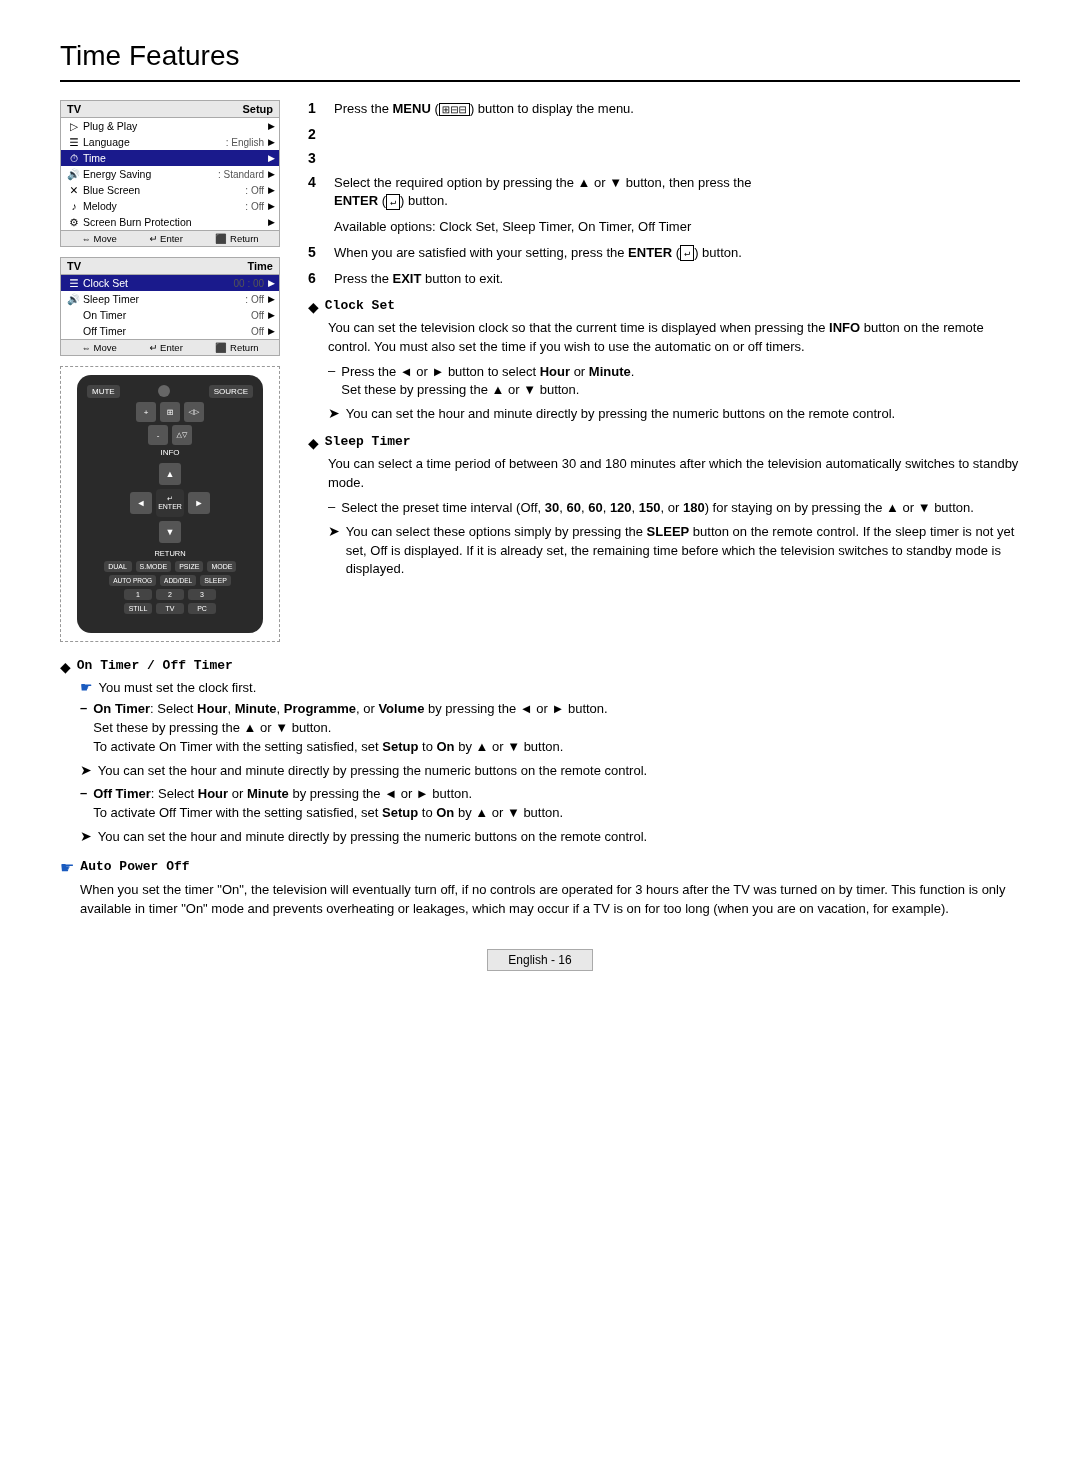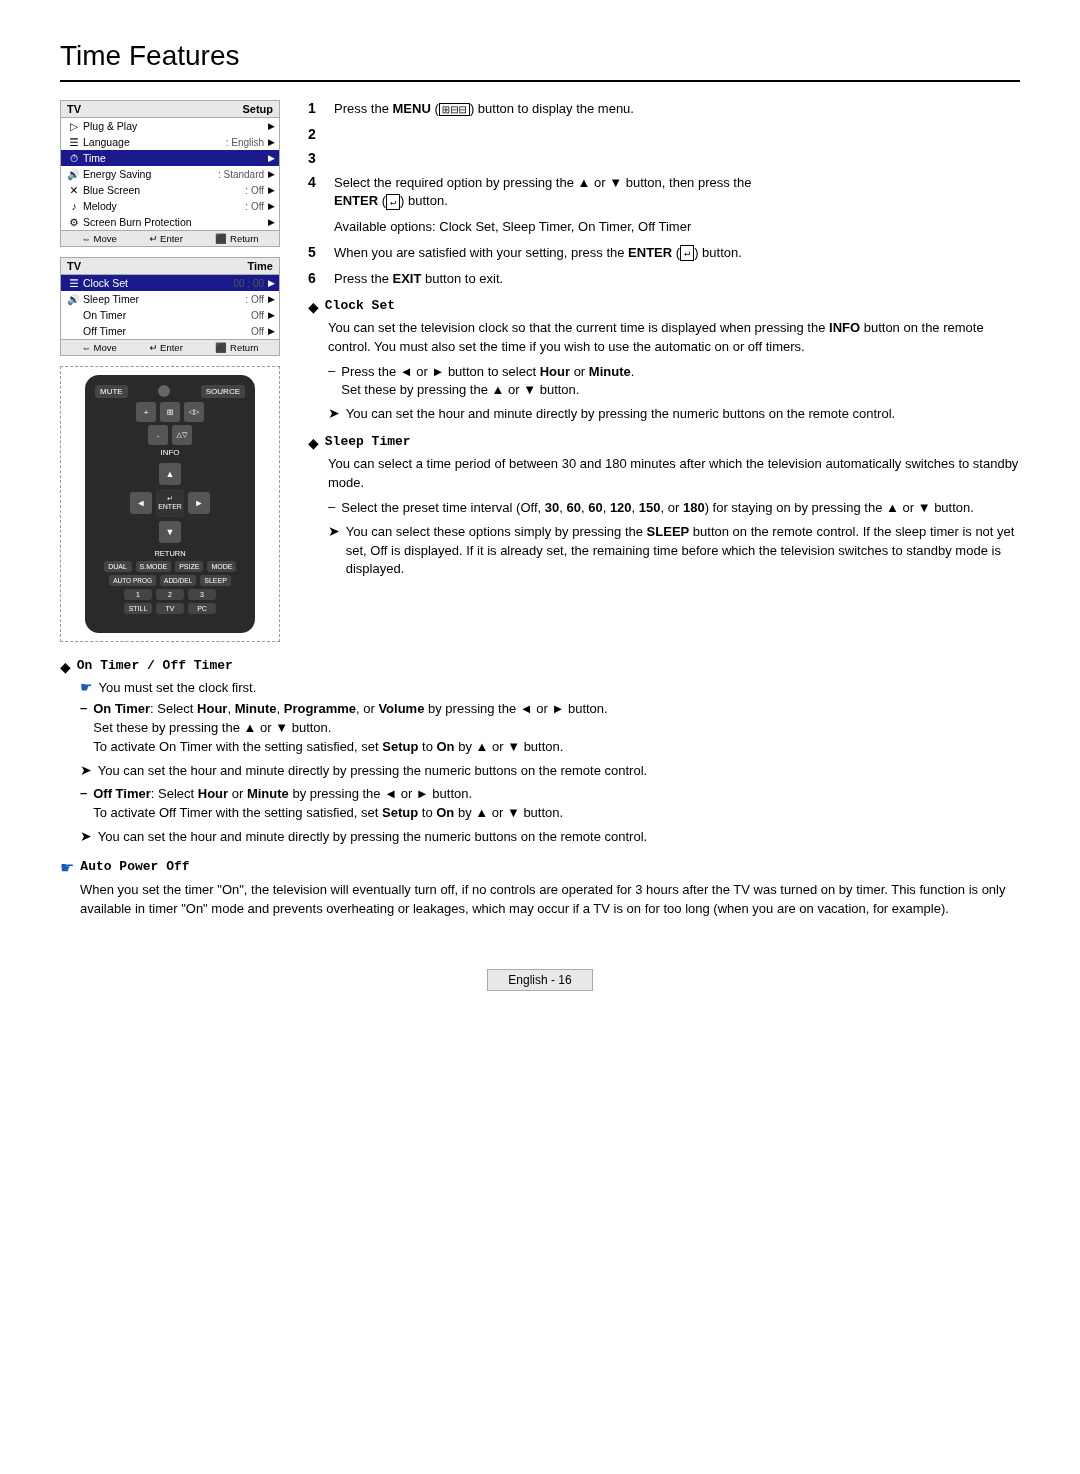--- a/index.html
+++ b/index.html
@@ -92,21 +92,21 @@
     }
     
     .remote-box {
       border: 1px dashed #999;
       padding: 8px;
       margin-top: 10px;
       display: flex;
       justify-content: center;
     }
     .remote {
-      width: 170px;
+      width: 186px;
       background: #2a2a2a;
       border-radius: 14px;
       padding: 10px 10px 16px;
       color: #fff;
       font-size: 8px;
       position: relative;
     }
     .remote-top-row {
       display: flex;
       justify-content: space-between;
@@ -253,21 +253,20 @@
       text-align: center;
       margin-top: 30px;
       font-size: 12px;
     }
     .footer-box {
       display: inline-block;
       border: 1px solid #aaa;
       padding: 3px 20px;
       background: #e8e8e8;
       font-size: 12px;
-      margin-top: 20px;
     }
   </style>
 </head>
 <body>
 
 <h1 class="page-title">Time Features</h1>
 <hr class="title-rule">
 
 <div class="main-layout">
 

